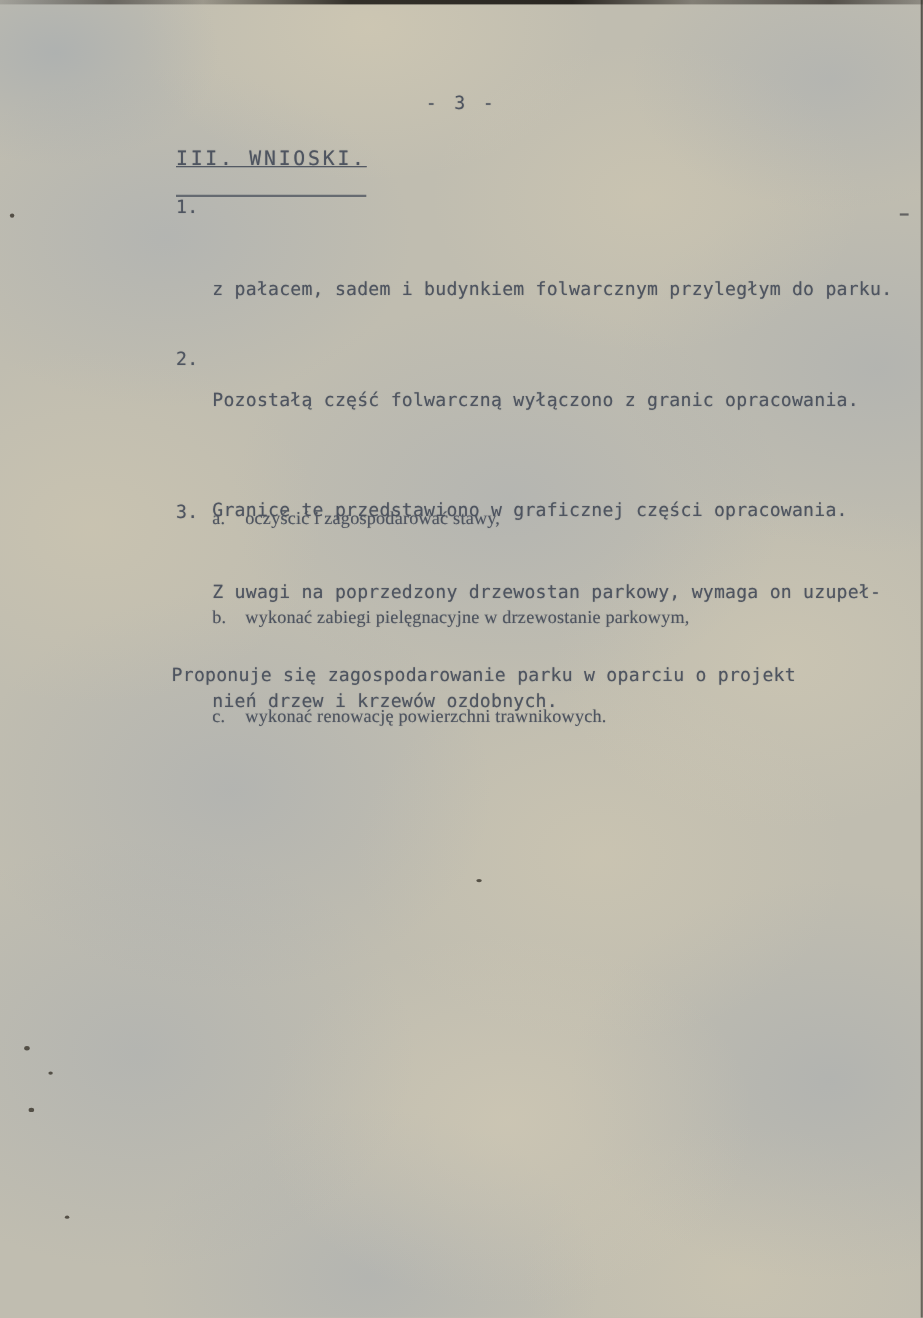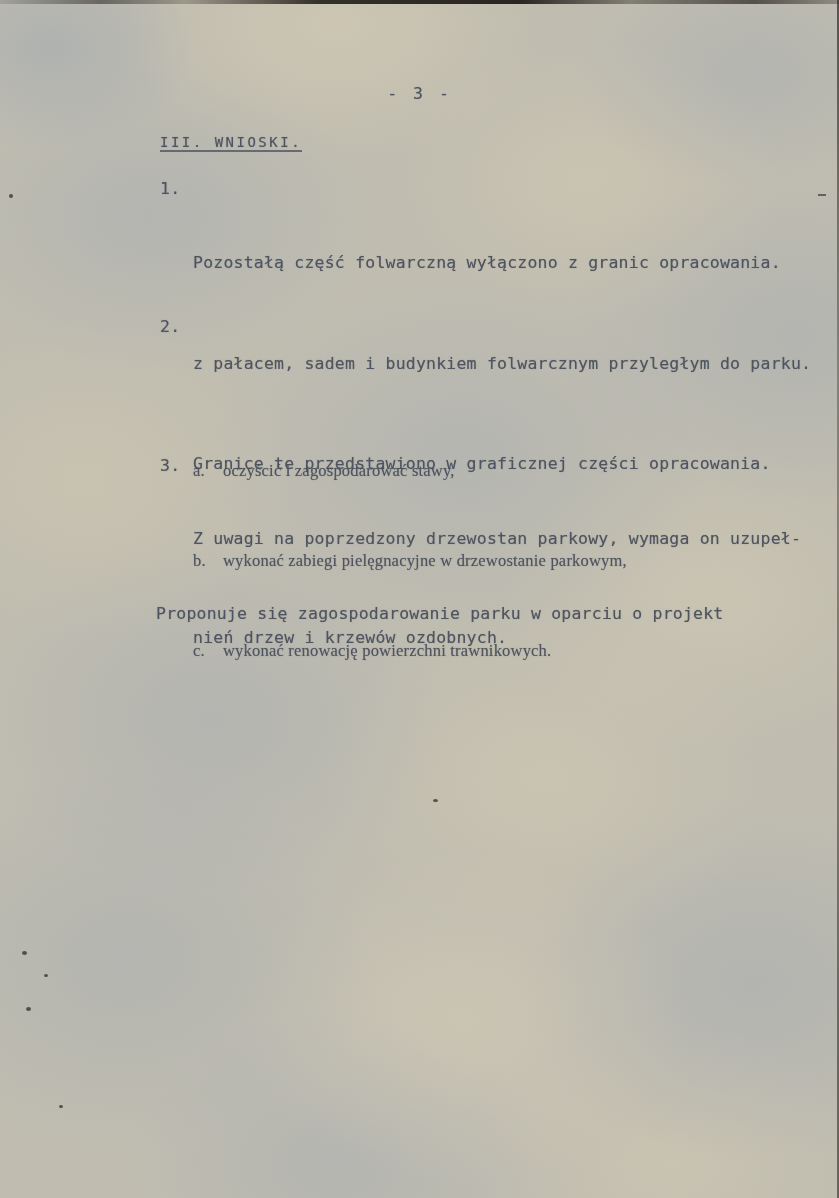--- a/index.html
+++ b/index.html
@@ -48,22 +48,22 @@
     color:rgba(74,80,92,.92);
     text-shadow:0 0 1px rgba(74,80,92,.55);
     font-size:16.5px;letter-spacing:.2px;white-space:pre;
   }
   .pageno{
     position:absolute;top:84px;left:0;width:839px;text-align:center;
     letter-spacing:3px;
   }
   .heading{
     position:absolute;top:134px;left:160px;margin:0;
-    font-size:14px;font-weight:normal;letter-spacing:2.5px;
-    border-bottom:2px solid rgba(74,80,92,.75);padding-bottom:0;
+    font-size:18px;font-weight:normal;letter-spacing:2.5px;
+    border-bottom:2px solid rgba(74,80,92,.75);padding-bottom:22px;text-decoration:underline;
   }
   .item{position:absolute;left:160px;display:flex;}
   .item .marker{width:33px;flex:0 0 33px;}
   .item .lines{line-height:33.5px;}
   #item1{top:179px;}
   #item2{top:317px;}
   #item2 .sublist{margin-top:12px;line-height:30px;font-family:Liberation Serif, serif;}
   #item2 .sub .smk{display:inline-block;width:30px;}
   #item3{top:456px;}
   #item3 .lines{line-height:33px;}
@@ -81,22 +81,22 @@
 <div class="edge-top"></div>
 <div class="edge-right"></div>
 
 <div class="pageno tw">- 3 -</div>
 
 <h1 class="heading tw">III. WNIOSKI.</h1>
 
 <div class="item tw" id="item1">
   <span class="marker">1.</span>
   <div class="lines">
+    <div>z pałacem, sadem i budynkiem folwarcznym przyległym do parku.</div>
     <div>Pozostałą część folwarczną wyłączono z granic opracowania.</div>
-    <div>z pałacem, sadem i budynkiem folwarcznym przyległym do parku.</div>
     <div>Granice te przedstawiono w graficznej części opracowania.</div>
   </div>
 </div>
 
 <div class="item tw" id="item2">
   <span class="marker">2.</span>
   <div class="lines">
     <div class="sublist">
       <div class="sub"><span class="smk">a.</span><span>oczyścić i zagospodarować stawy,</span></div>
       <div class="sub"><span class="smk">b.</span><span>wykonać zabiegi pielęgnacyjne w drzewostanie parkowym,</span></div>

